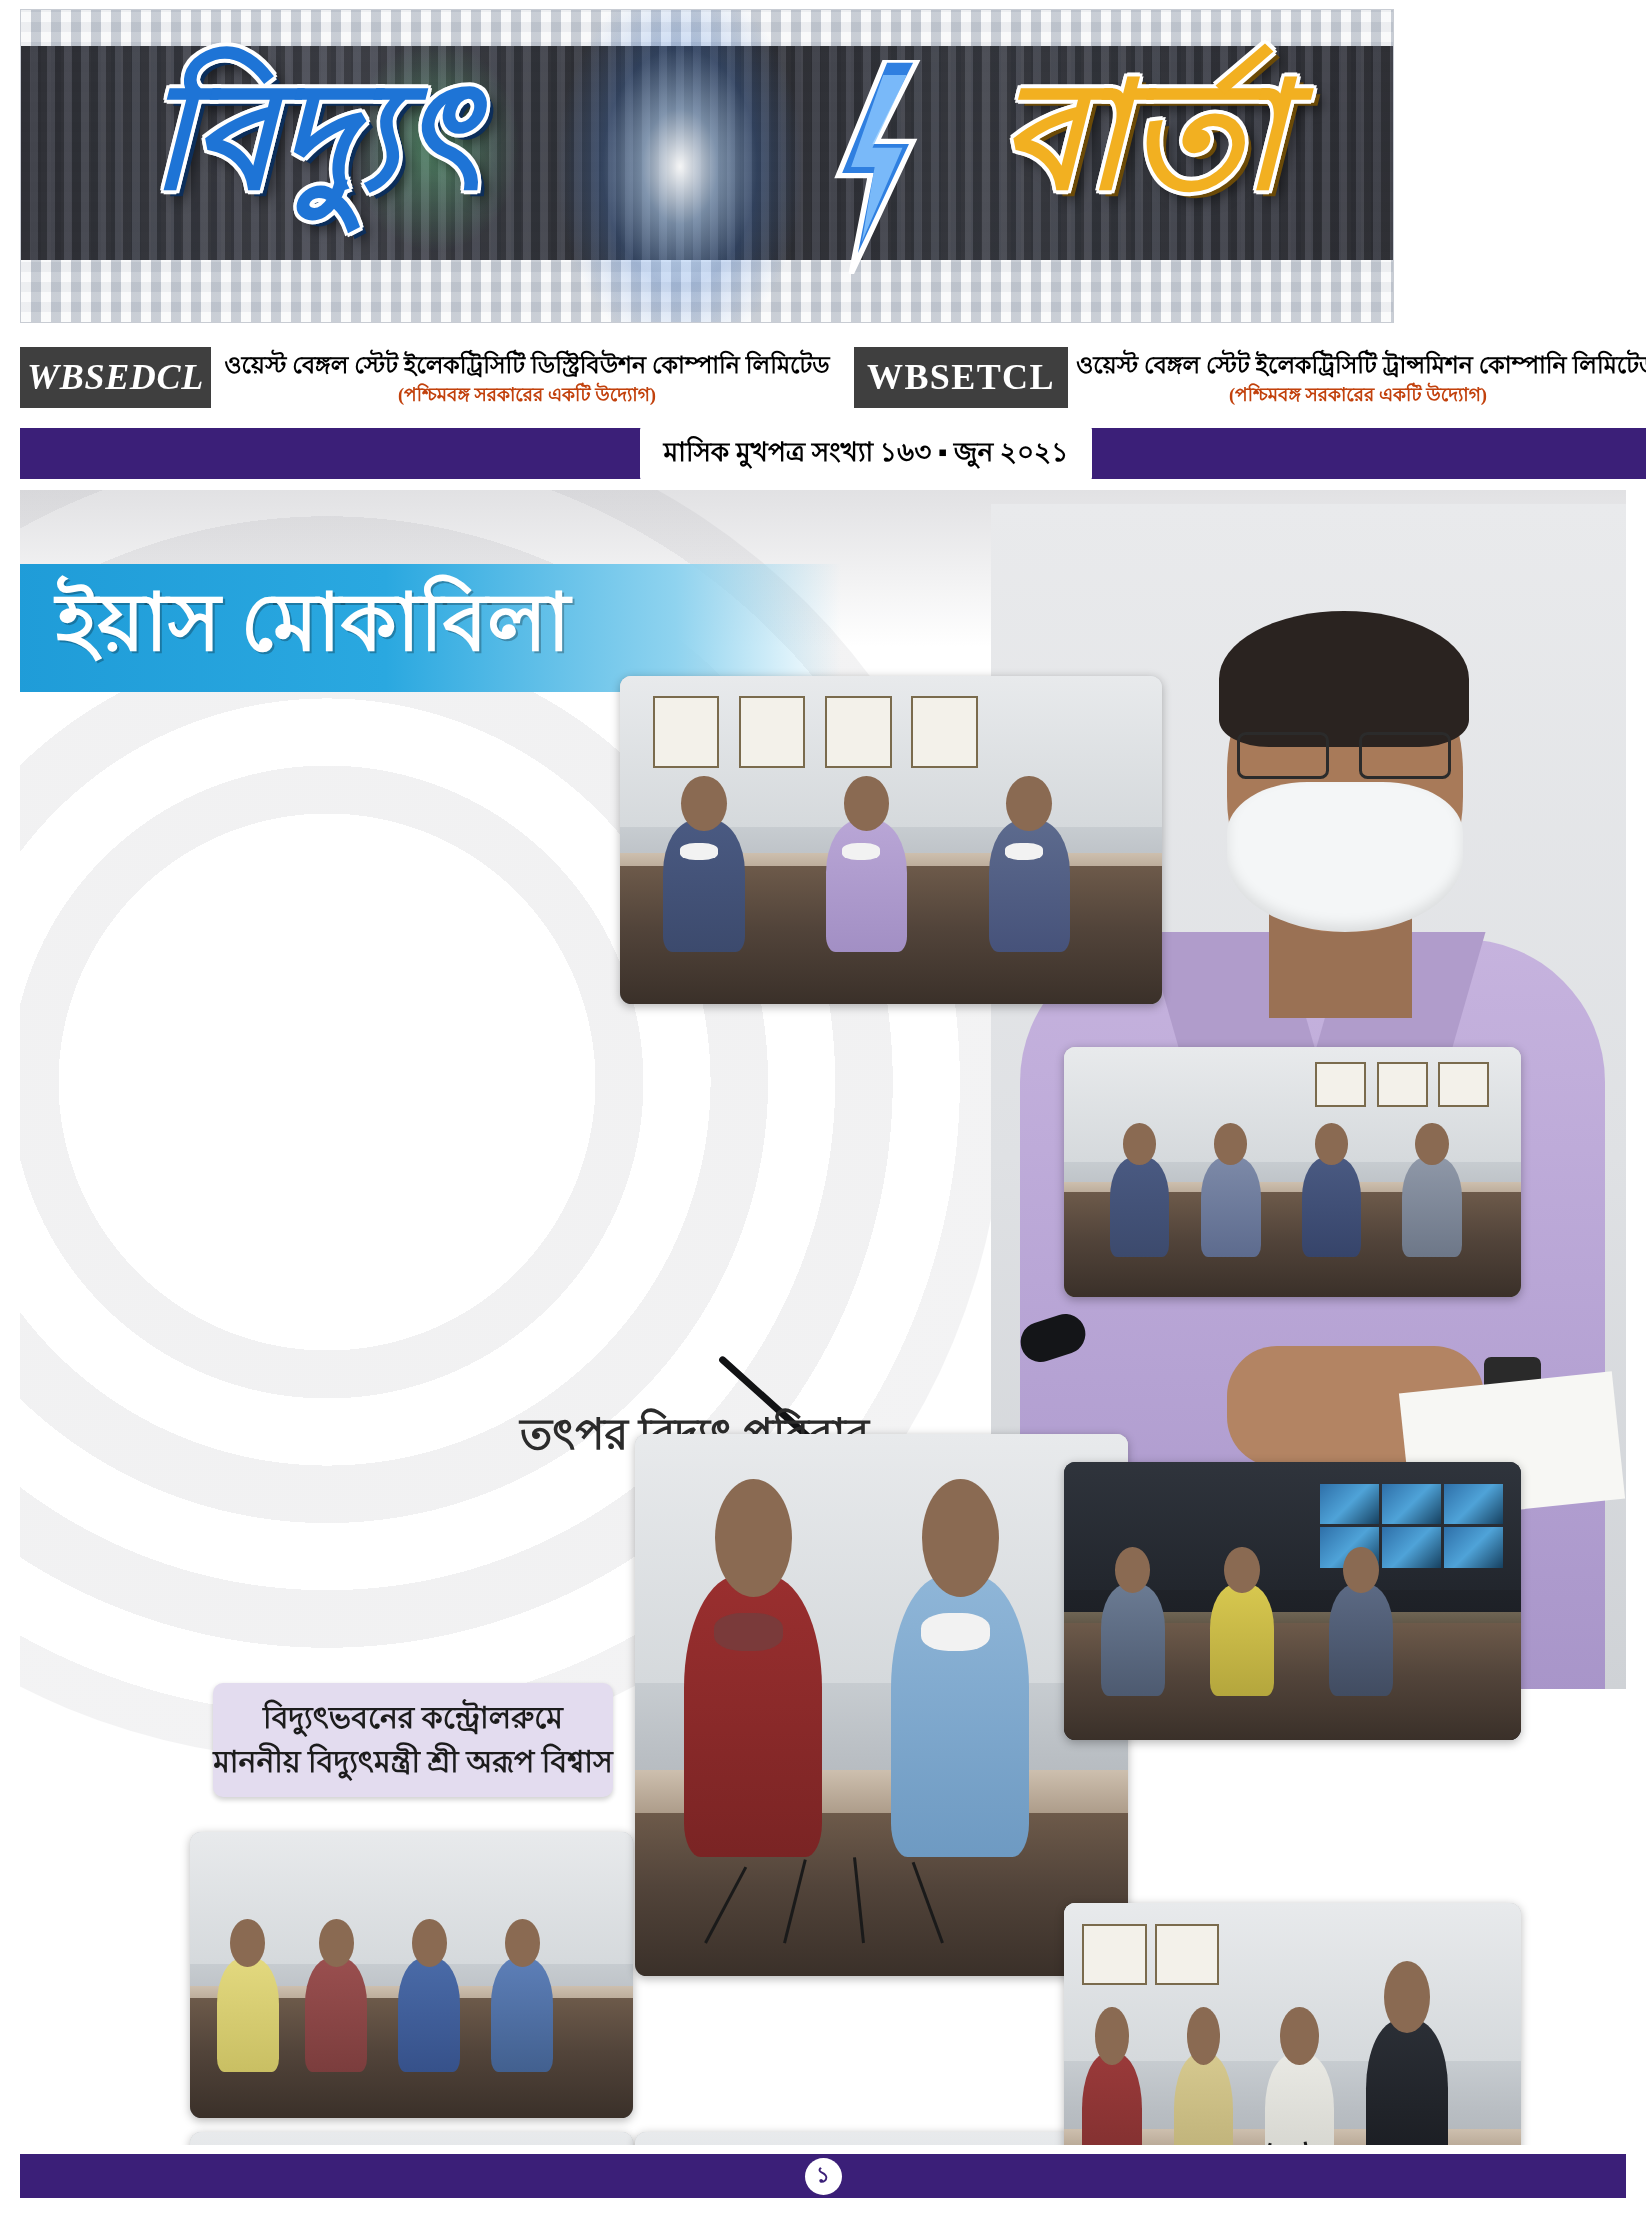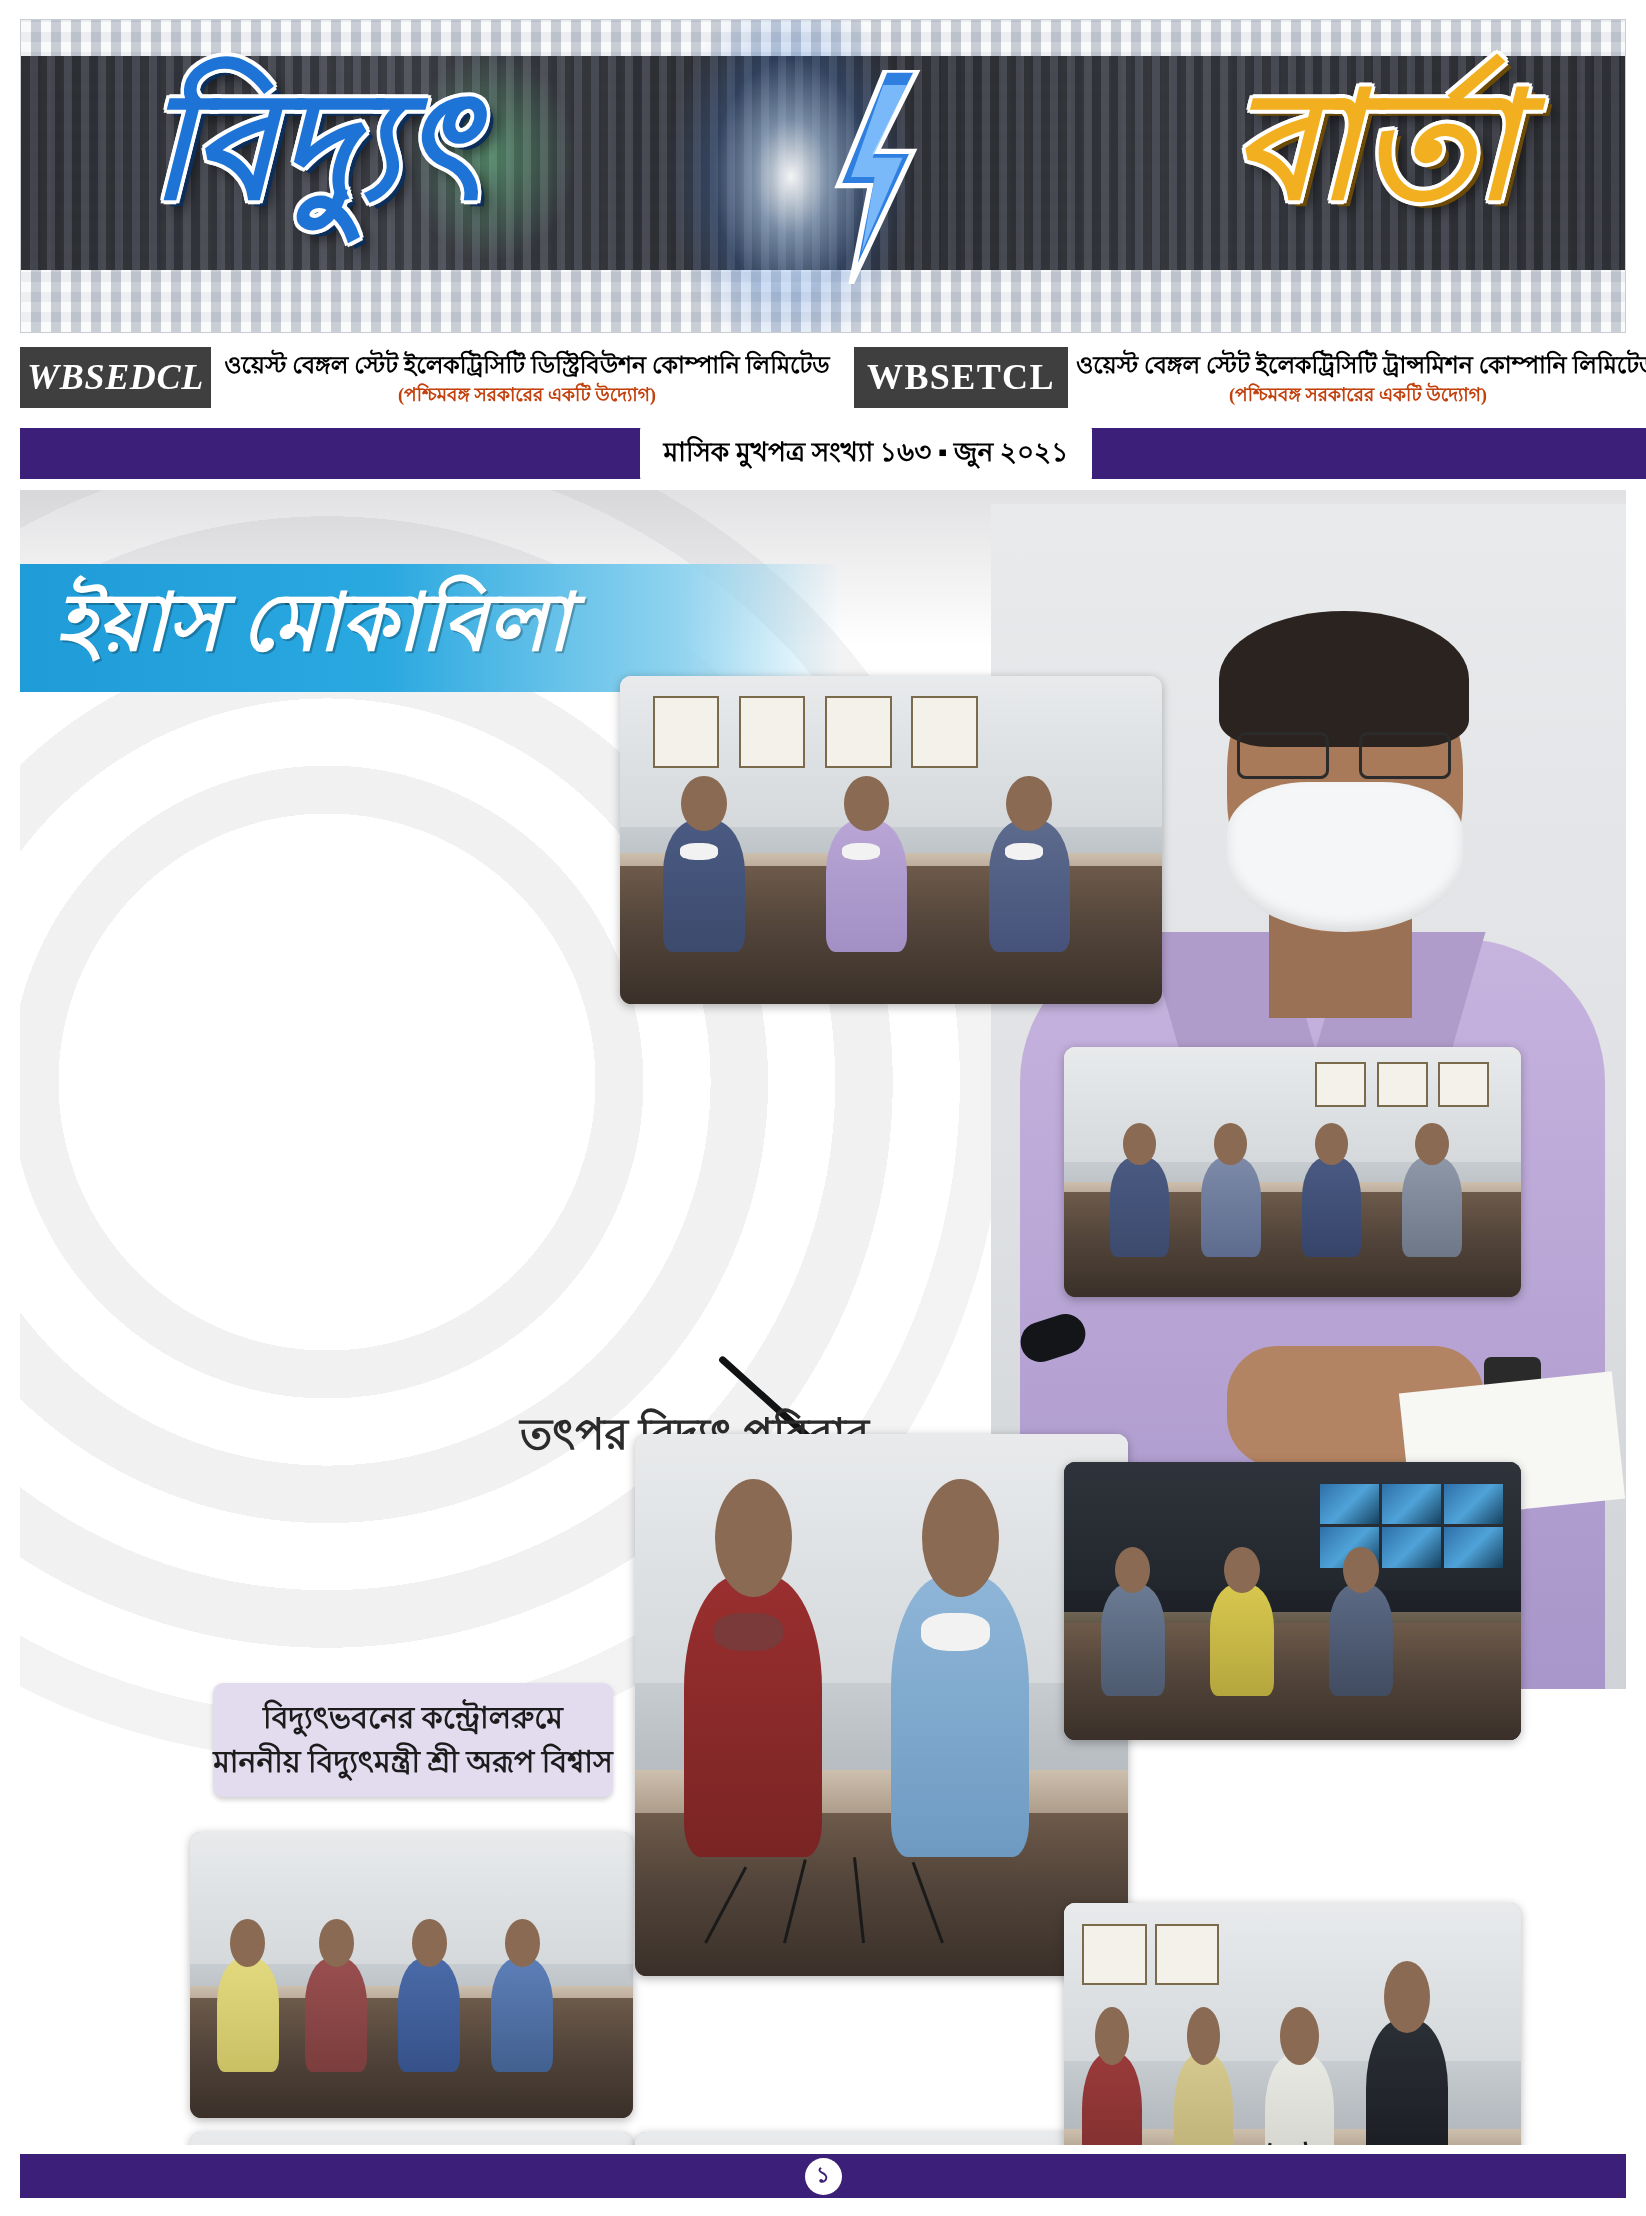--- a/index.html
+++ b/index.html
@@ -16,22 +16,22 @@
     height: 2216px;
     background: #ffffff;
     overflow: hidden;
     box-sizing: border-box;
   }
 
   
   .masthead {
     position: absolute;
     left: 20px;
-    top: 19px;
-    width: 1606px;
+    top: 9px;
+    width: 1374px;
     height: 314px;
     background:
       repeating-linear-gradient(90deg, rgba(255,255,255,0.75) 0 10px, rgba(190,196,205,0.75) 10px 20px),
       repeating-linear-gradient(0deg, rgba(255,255,255,0.55) 0 10px, rgba(165,172,184,0.55) 10px 20px),
       linear-gradient(180deg, #cfd4dc 0%, #b9bfc9 40%, #d6dae1 100%);
     overflow: hidden;
     border: 0.7px solid #c8ccd3;
     box-sizing: border-box;
   }
   .masthead .darkband {
@@ -213,21 +213,20 @@
     width: 828px;
     height: 128px;
     background: linear-gradient(90deg, #1f9cd8 0%, #2aa8e0 45%, #8fd3ef 80%, rgba(190,230,245,0) 100%);
     display: flex;
     align-items: center;
   }
   .headline-band .txt {
     margin-left: 43px;
     font-family: "Liberation Serif", serif;
     font-weight: 700;
-    font-style: italic;
     font-size: 80px;
     color: #ffffff;
     white-space: nowrap;
     text-shadow: 2.1px 2.1px 0 rgba(0,0,0,0.25);
   }
   .subhead1 {
     position: absolute;
     left: 293px;
     top: 821px;
     font-family: "Liberation Serif", serif;

